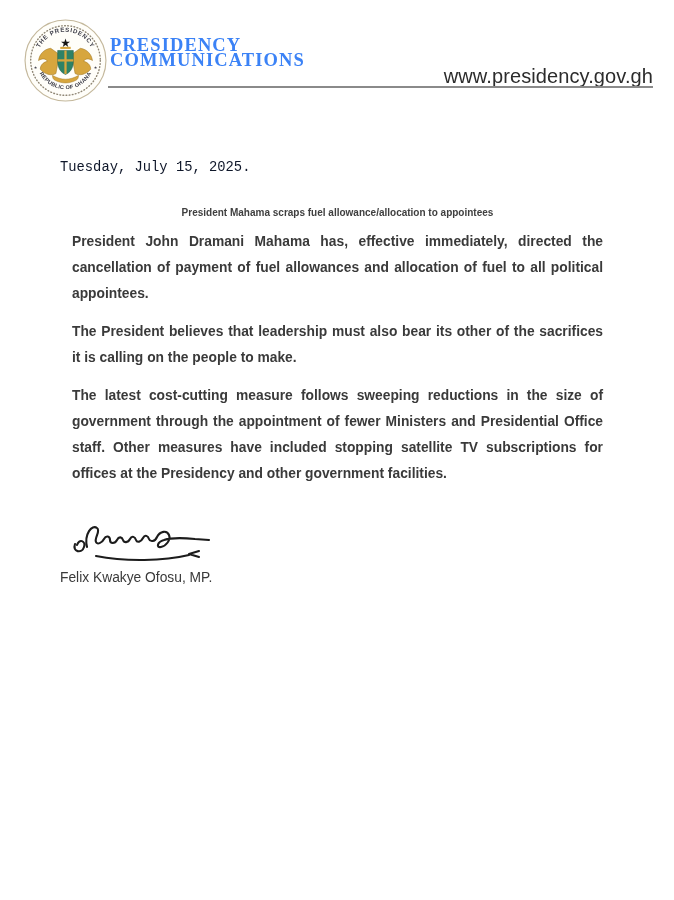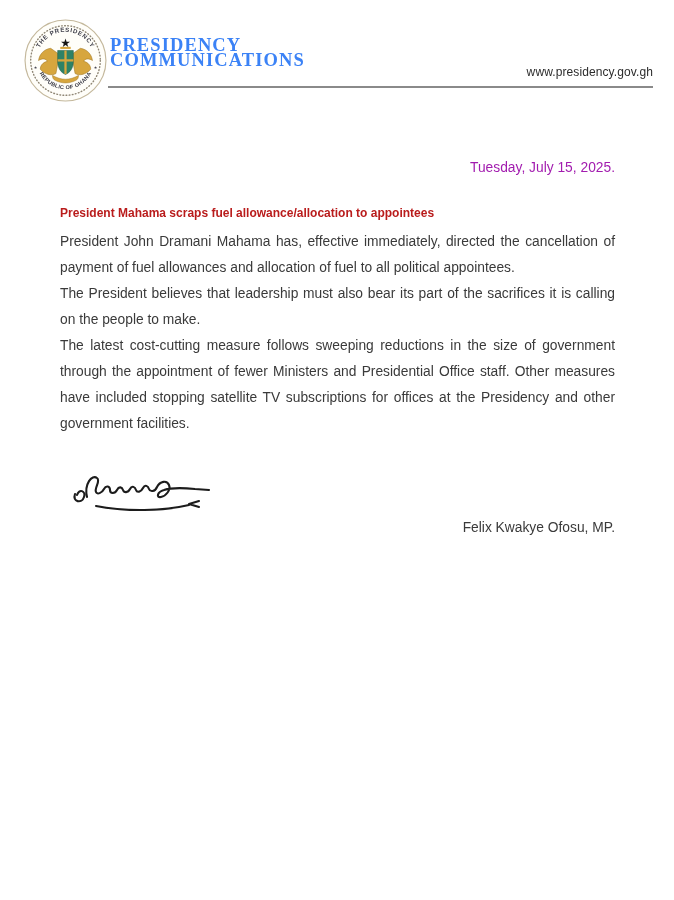--- a/index.html
+++ b/index.html
@@ -17,42 +17,42 @@
   .seal { position: absolute; left: 22px; top: 17px; width: 87px; height: 87px; }
   .brand {
     position: absolute; left: 110px; top: 38px;
     font-family: "Liberation Serif", serif;
     font-weight: 700; font-size: 18.5px; line-height: 15px;
     letter-spacing: 1.1px; color: #3b82f6;
   }
   .brand div { white-space: nowrap; }
   .site {
     position: absolute; right: 21px; top: 65px;
-    font-size: 12px; color: #2c2c2c; letter-spacing: 0.1px;
+    font-size: 20px; color: #2c2c2c; letter-spacing: 0.1px;
   }
   .rule {
     position: absolute; left: 108px; right: 21px; top: 86px;
     height: 2px; background: #8a8a8a;
   }
 
   
   .content {
     position: absolute; left: 60px; right: 59px; top: 155px;
     font-size: 13.8px; line-height: 26px; color: #3a3a3a;
   }
-  .date { text-align: right; color: #a21caf; }
+  .date { color: #0f172a; font-family: Liberation Mono, monospace; }
   .title {
-    text-align: left; font-weight: 700; color: #b91c1c;
-    font-size: 12px; margin: 19px 0 1px 0;
+    text-align: center; font-weight: 700; color: #404040;
+    font-size: 10px; margin: 19px 0 1px 0;
   }
-  .body-text p { margin: 0; text-align: justify; }
+  .body-text p { margin: 12px; text-align: justify; font-weight: bold; }
   .body-text p:first-child { margin-top: 3px; }
 
   .sig { display: block; margin: 30px 0 2px 6px; }
-  .closing p { margin: 0; text-align: right; }
+  .closing p { margin: 0; text-align: left; }
 </style>
 </head>
 <body>
 
 <div class="page">
 
   <div>
 
     <svg class="seal" viewBox="0 0 100 100" aria-hidden="true">
       <circle cx="50" cy="50" r="46.5" fill="#fffef9" stroke="#c4b89c" stroke-width="1.3"></circle>
@@ -91,21 +91,21 @@
     <div class="rule"></div>
   </div>
 
   <div class="content">
     <div class="date">Tuesday, July 15, 2025.</div>
 
     <div class="title">President Mahama scraps fuel allowance/allocation to appointees</div>
 
     <div class="body-text">
       <p>President John Dramani Mahama has, effective immediately, directed the cancellation of payment of fuel allowances and allocation of fuel to all political appointees.</p>
-      <p>The President believes that leadership must also bear its part of the sacrifices it is calling on the people to make.</p>
+      <p>The President believes that leadership must also bear its other of the sacrifices it is calling on the people to make.</p>
       <p>The latest cost-cutting measure follows sweeping reductions in the size of government through the appointment of fewer Ministers and Presidential Office staff. Other measures have included stopping satellite TV subscriptions for offices at the Presidency and other government facilities.</p>
     </div>
 
     <svg class="sig" width="150" height="46" viewBox="0 0 150 46" aria-hidden="true">
       <g fill="none" stroke="#1c1c1c" stroke-width="2.1" stroke-linecap="round" stroke-linejoin="round">
         <path d="M9,27 c-3,8 7,10 9,3 c2,-6 -5,-9 -7,-2
                  M21,30 c-3,-13 5,-23 10,-19 c4,3 -3,10 -1,14 c1,3 6,1 8,-3
                  c2,-4 6,-3 6,1 c0,4 5,4 7,0 c2,-4 5,-3 6,0 c1,3 5,3 7,-1
                  c2,-4 5,-2 6,1 c1,3 5,2 7,-2 c2,-4 5,-2 6,1 c1,3 6,3 8,-2
                  c3,-6 10,-7 12,-2 c2,5 -3,11 -8,12 c-5,1 -4,-5 3,-7

